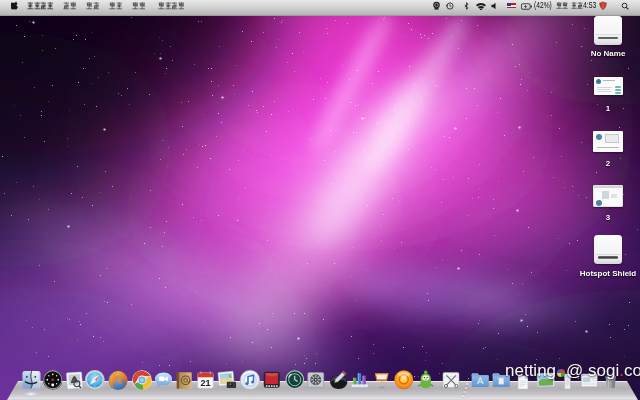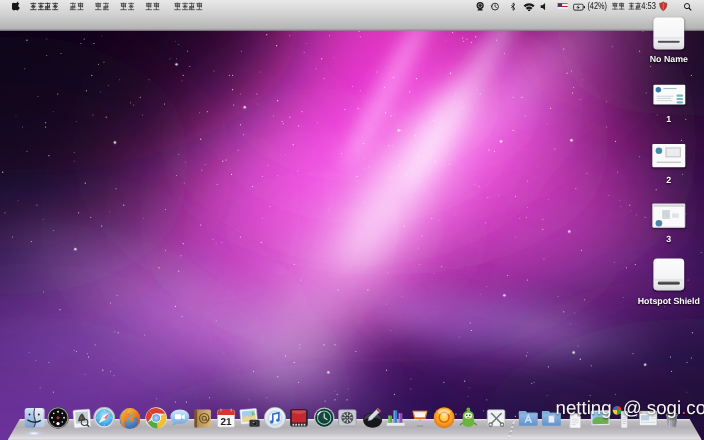--- a/index.html
+++ b/index.html
@@ -453,21 +453,21 @@
 104px 129px 1px 0.6px rgba(255,255,255,0.95),
 521px 320px 1px 0.6px rgba(255,255,255,0.95),
 458px 268px 1px 0.6px rgba(255,255,255,0.95),
 362px 118px 1px 0.6px rgba(255,255,255,0.95),
 160px 58px 1px 0.6px rgba(255,255,255,0.95),
 586px 331px 1px 0.6px rgba(255,255,255,0.95),
 298px 338px 1px 0.6px rgba(255,255,255,0.95),
 33px 22px 1px 0.6px rgba(255,255,255,0.95),
 517px 210px 1px 0.6px rgba(255,255,255,0.95);"></div>
 
-<div style="position:absolute;left:0;top:0;width:640px;height:28px;background:linear-gradient(180deg,#e8e8e8 0%,#d2d2d2 45%,#b5b5b5 92%,#8a8a8a 100%)">
+<div style="position:absolute;left:0;top:0;width:640px;height:16px;background:linear-gradient(180deg,#e8e8e8 0%,#d2d2d2 45%,#b5b5b5 92%,#8a8a8a 100%)">
   <svg width="8" height="9.5" viewBox="0 0 16 19" style="position:absolute;left:11px;top:1px">
       <path d="M10.8 0.6 c0.2 1.1 -0.3 2.2 -0.9 3 c-0.7 0.9 -1.8 1.5 -2.8 1.4 c-0.2 -1 0.3 -2.1 0.9 -2.8 c0.7 -0.8 1.9 -1.4 2.8 -1.6 z M13.9 14 c-0.5 1.2 -0.8 1.7 -1.5 2.8 c-0.9 1.4 -2.2 3.2 -3.8 3.2 c-1.4 0 -1.8 -0.9 -3.7 -0.9 c-1.9 0 -2.3 0.9 -3.7 0.9 c-1.6 0 -2.8 -1.6 -3.8 -3 c-2.6 -4 -2.9 -8.6 -1.3 -11.1 c1.1 -1.8 2.9 -2.8 4.6 -2.8 c1.7 0 2.8 0.9 4.2 0.9 c1.4 0 2.2 -0.9 4.1 -0.9 c1.5 0 3.1 0.8 4.2 2.2 c-3.7 2 -3.1 7.3 0.7 8.7 z" transform="translate(2.2 0.3) scale(0.84)" fill="#161616"></path>
     </svg>
   <div style="position:absolute;left:27px;top:0"><svg width="6.5" height="7.5" viewBox="0 0 6.5 7.5" style="vertical-align:top;margin-top:2.0px;display:inline-block">
         <g stroke="#1c1c1c" stroke-width="0.75" opacity="0.92" fill="none">
           <path d="M0.6 1.1 H6.0"></path>
           <path d="M1.1 3.8 H5.5"></path>
           <path d="M0.4 6.8 H6.2"></path>
           <path d="M3.2 0.2 V6.9"></path>
           <path d="M1.8 2.2 L4.7 5.3"></path>

